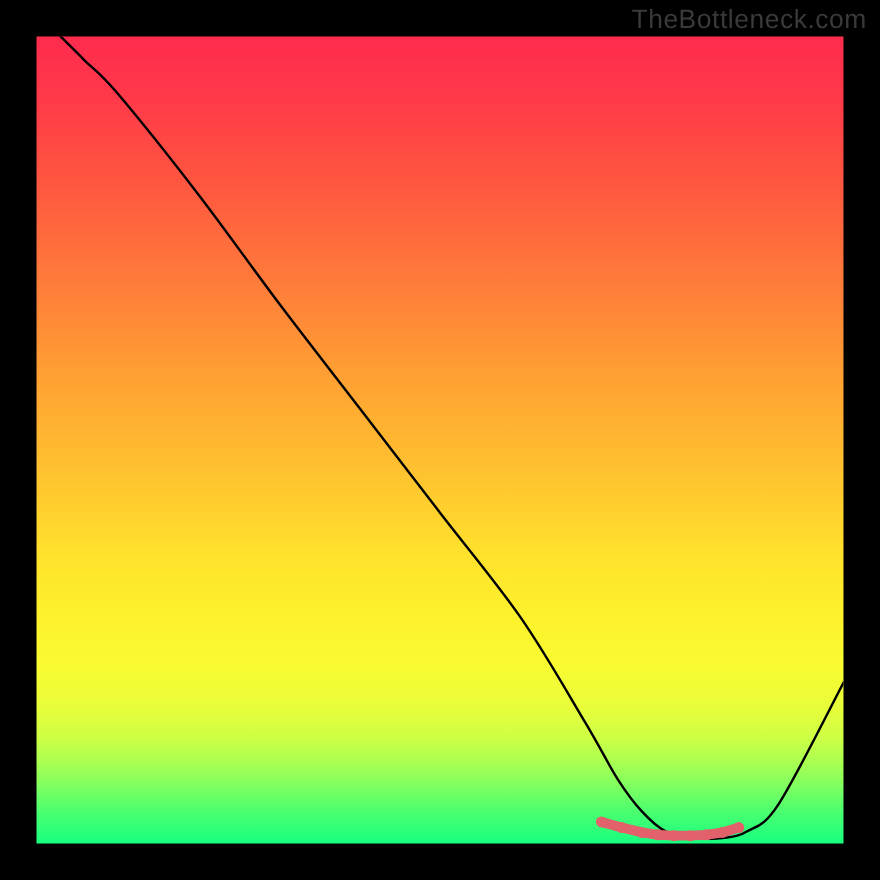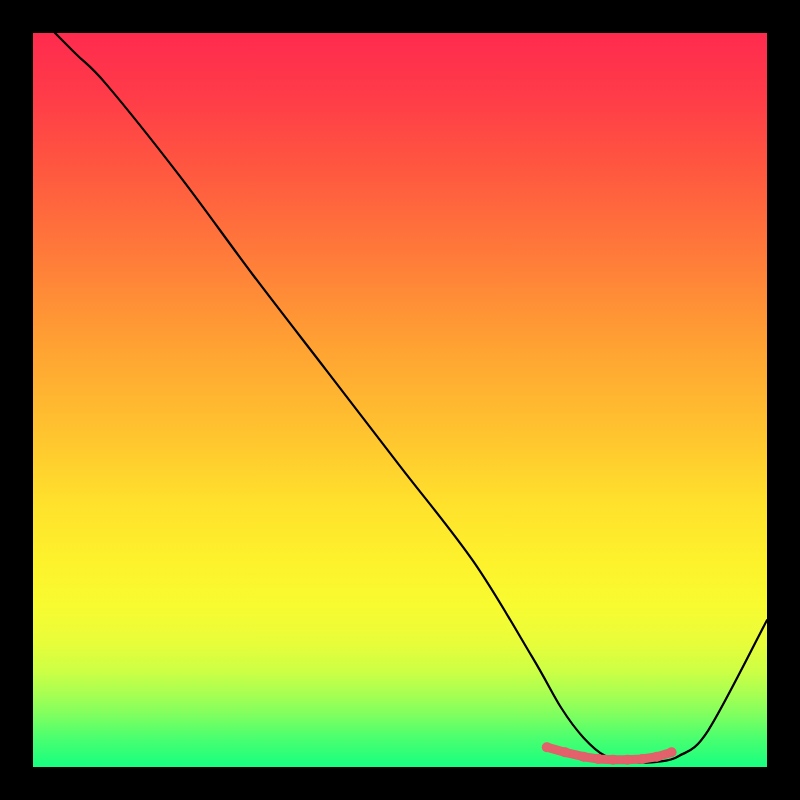--- a/index.html
+++ b/index.html
@@ -62,20 +62,21 @@
     position: absolute;
     inset: 0;
     width: 100%;
     height: 100%;
   }
 </style>
 </head>
 <body>
 
 <div class="frame">
+  <div class="watermark">TheBottleneck.com</div>
 
   <div class="plot-area">
     <div class="gradient-bg"></div>
     <svg class="curve" viewBox="0 0 734 734" preserveAspectRatio="none">
       <path id="main-curve" fill="none" stroke="#000" stroke-width="2.2" stroke-linecap="round" stroke-linejoin="round" d="M 22.02 0.00 C 25.69 3.67, 35.48 13.46, 44.04 22.02 C 52.60 30.58, 56.27 31.19, 73.40 51.38 C 90.53 71.56, 122.33 111.32, 146.80 143.13 C 171.27 174.94, 195.73 209.80, 220.20 242.22 C 244.67 274.64, 269.13 305.83, 293.60 337.64 C 318.07 369.45, 342.53 401.25, 367.00 433.06 C 391.47 464.87, 418.38 496.67, 440.40 528.48 C 462.42 560.29, 484.44 599.43, 499.12 623.90 C 513.80 648.37, 519.92 661.82, 528.48 675.28 C 537.04 688.74, 543.16 696.69, 550.50 704.64 C 557.84 712.59, 563.96 718.95, 572.52 722.99 C 581.08 727.03, 593.32 727.88, 601.88 728.86 C 610.44 729.84, 616.56 729.84, 623.90 728.86 C 631.24 727.88, 637.36 728.25, 645.92 722.99 C 654.48 717.73, 660.60 719.93, 675.28 697.30 C 689.96 674.67, 724.21 605.55, 734.00 587.20"></path>
       <g id="marker-group">
           <path d="M 513.80 714.18 L 532.15 719.32 L 550.50 723.72 L 565.18 725.93 L 579.86 726.66 L 594.54 726.66 L 609.22 725.93 L 623.90 723.72 L 638.58 719.32" fill="none" stroke="#e2616a" stroke-width="9" stroke-linecap="round" stroke-linejoin="round"></path>
           <circle cx="513.80" cy="714.18" r="5" fill="#e2616a"></circle>
           <circle cx="532.15" cy="719.32" r="5" fill="#e2616a"></circle>
           <circle cx="550.50" cy="723.72" r="5" fill="#e2616a"></circle>

